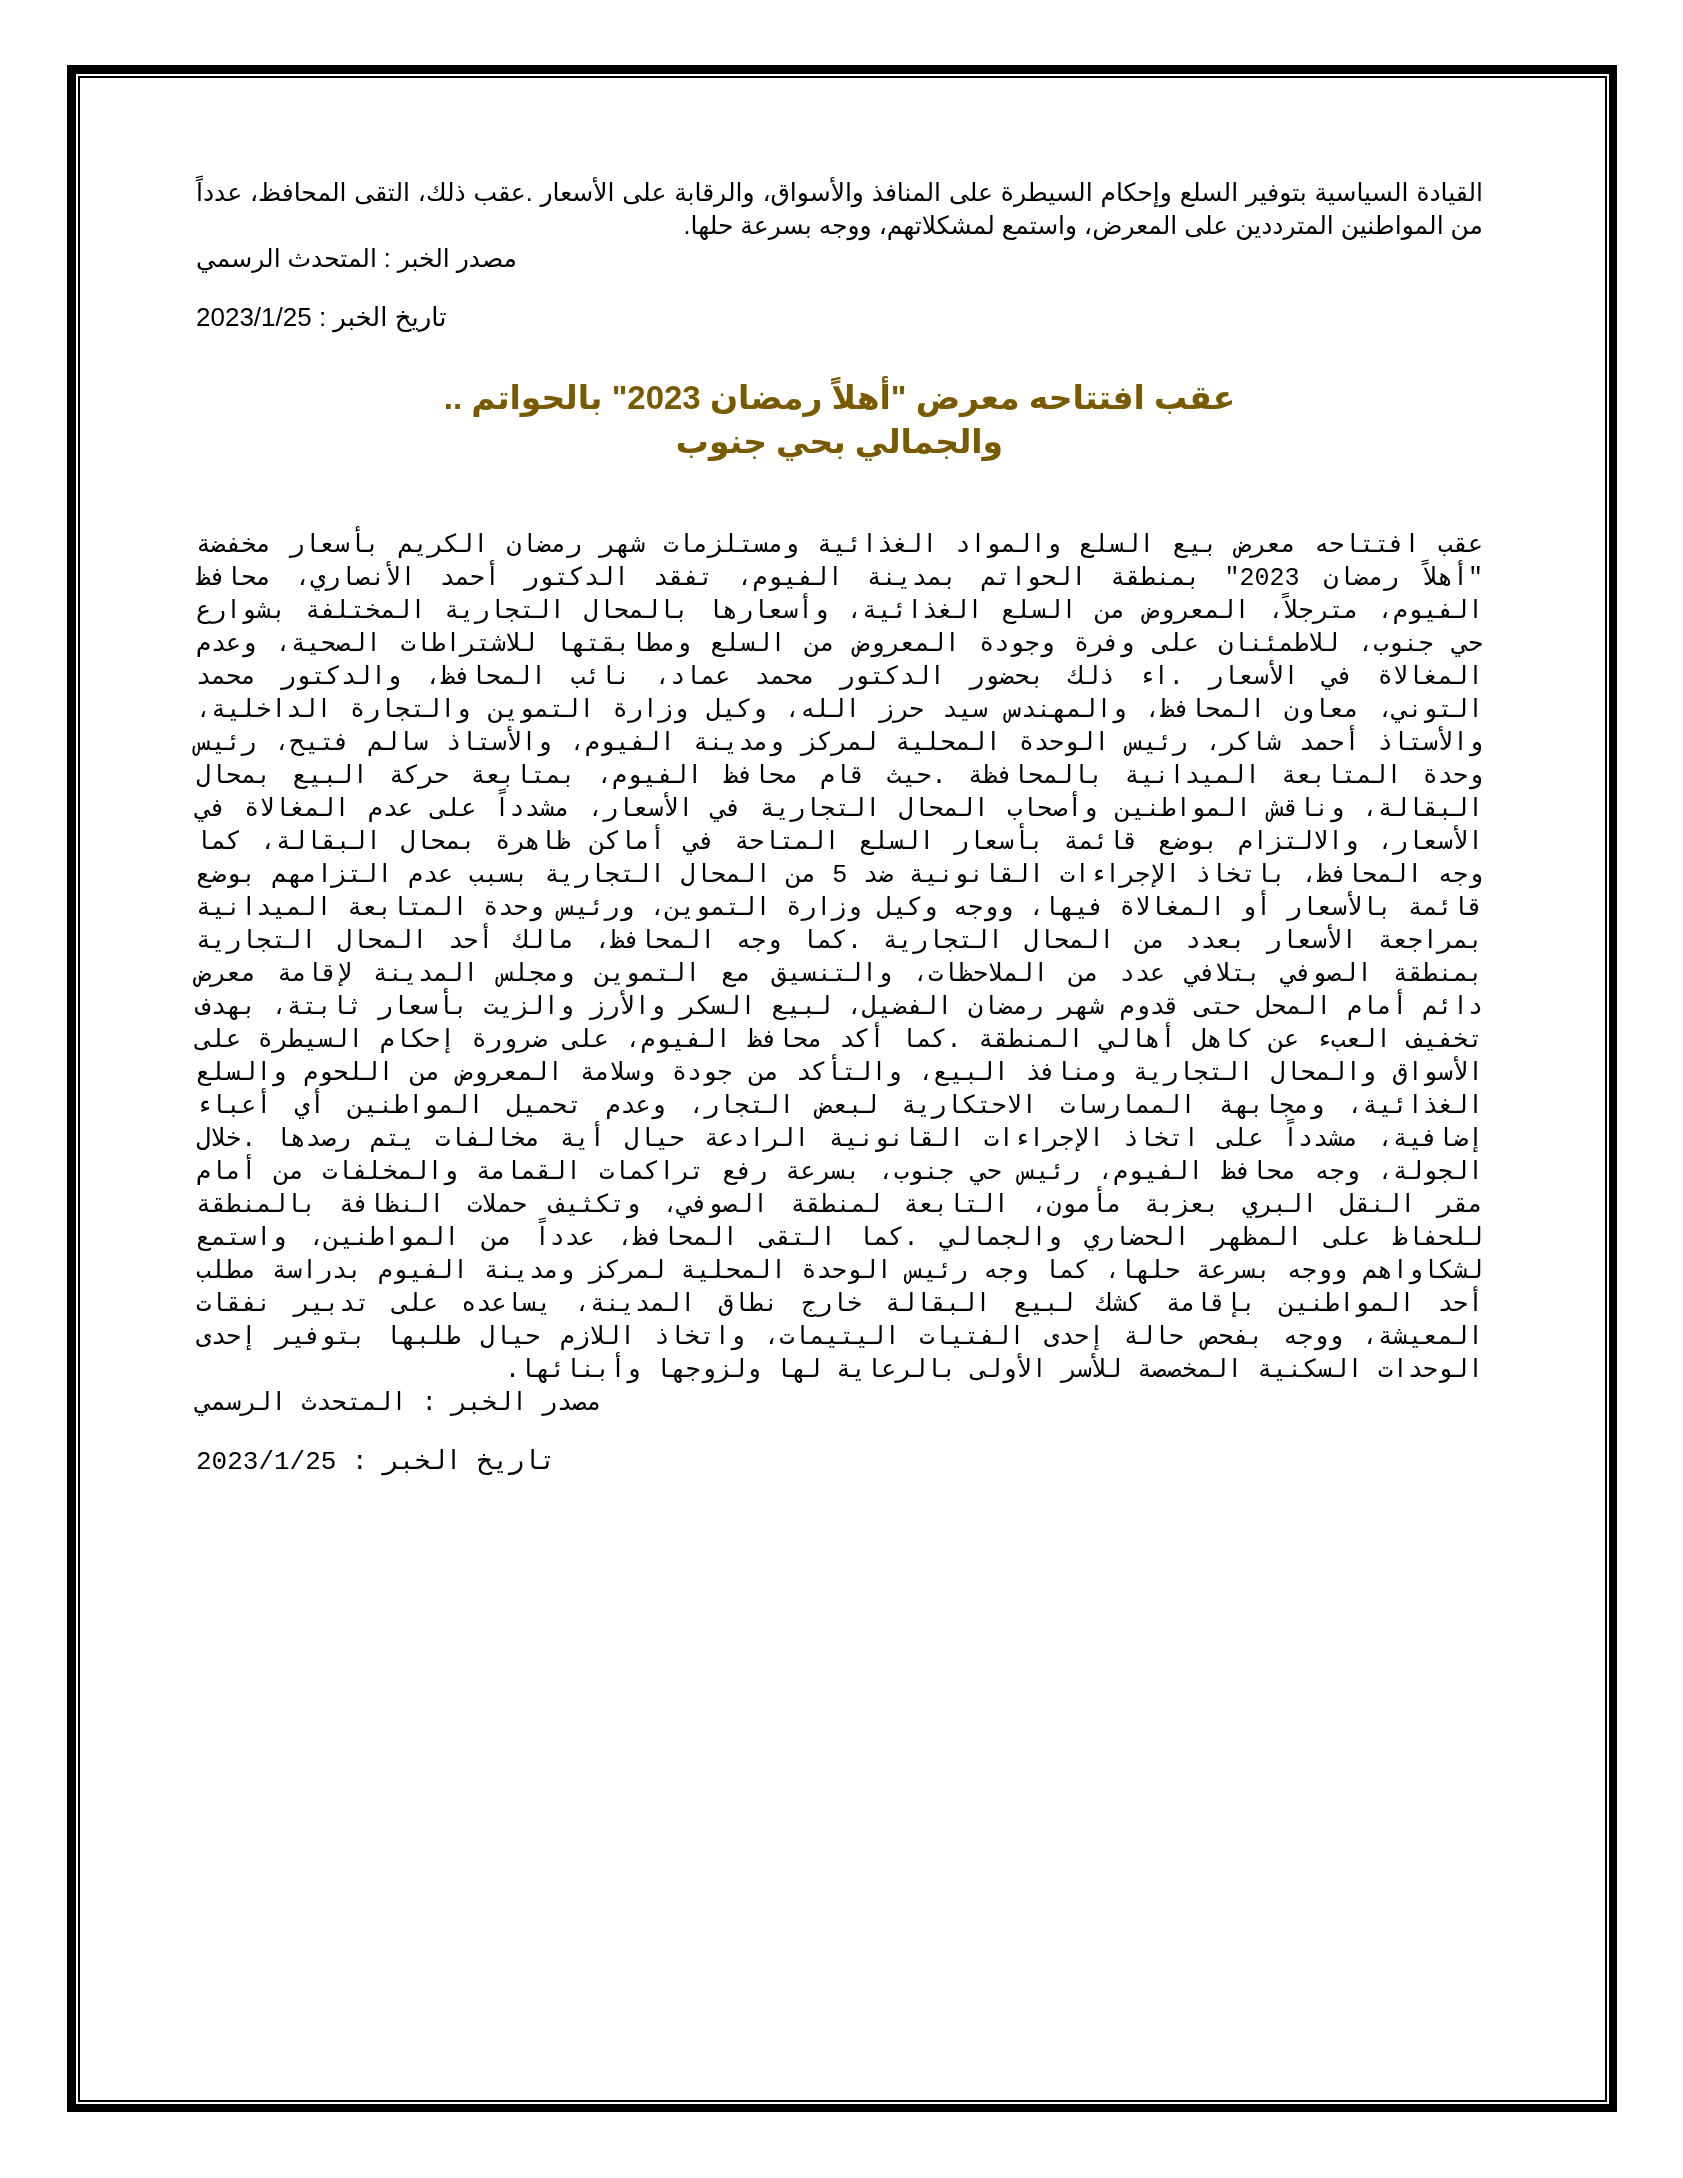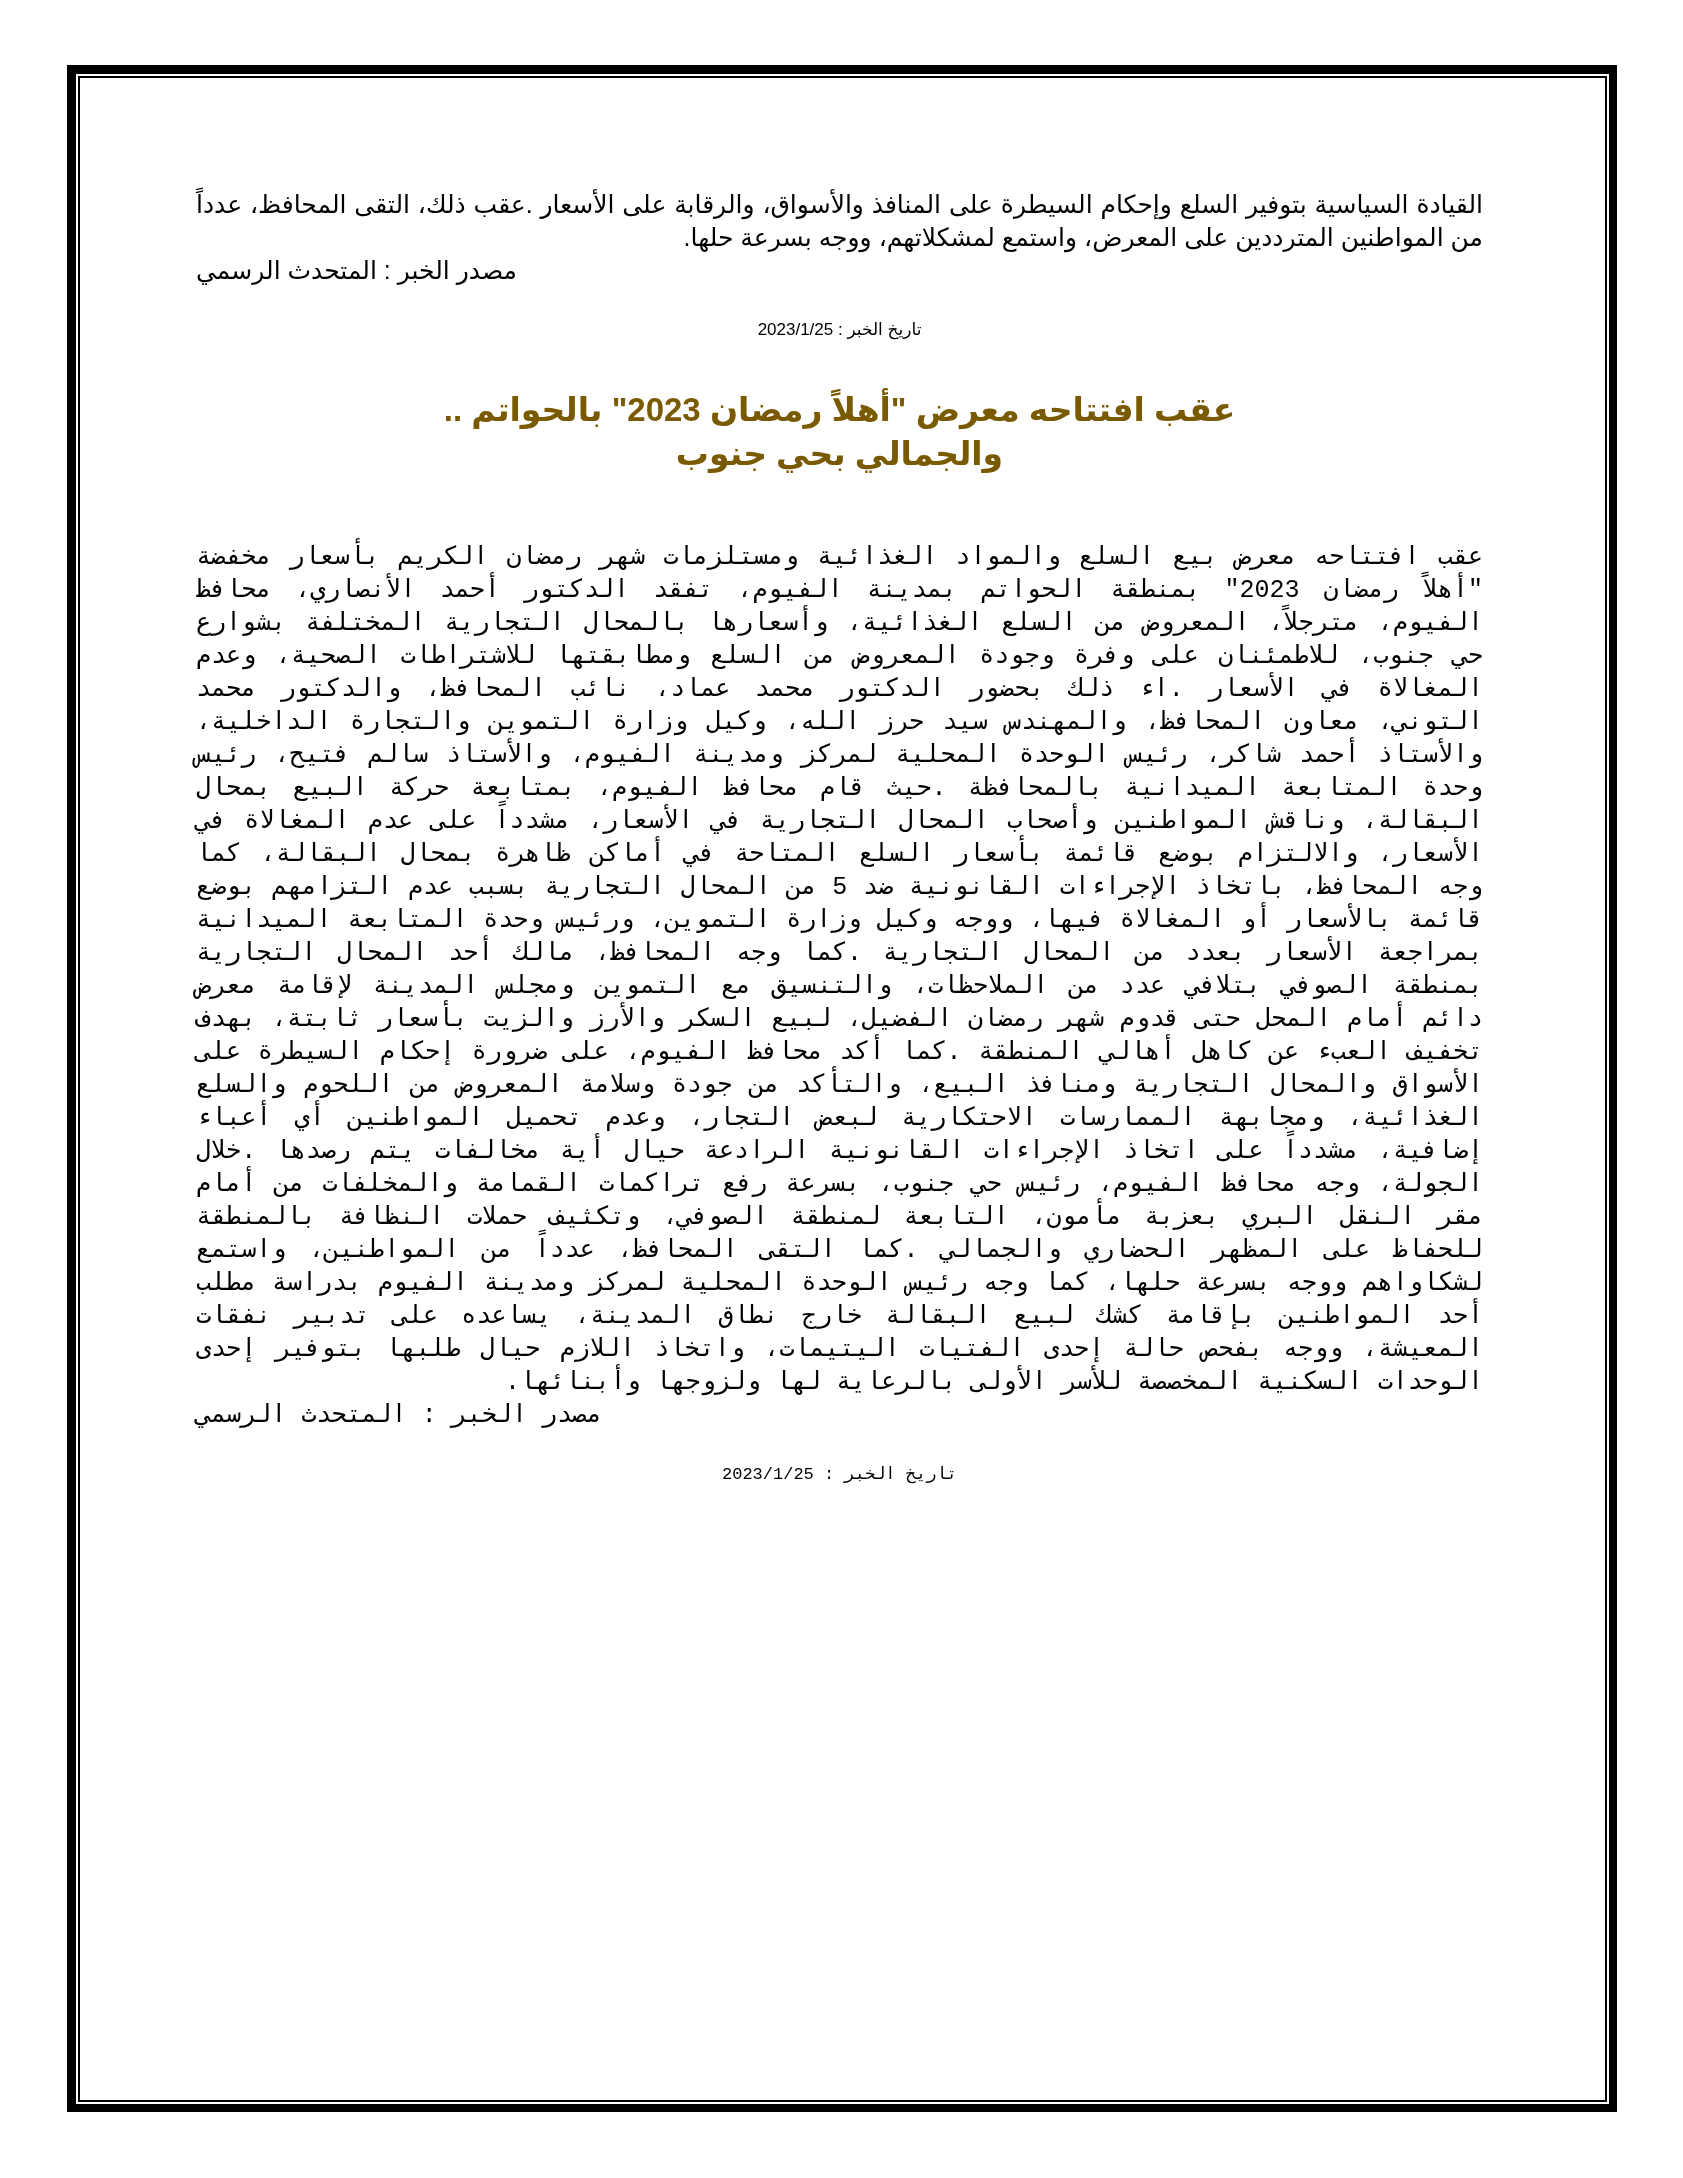--- a/index.html
+++ b/index.html
@@ -11,27 +11,27 @@
   }
   .frame-gap {
     position: absolute; left: 76px; top: 74px; width: 1533px; height: 2030px;
     box-sizing: border-box; border: 2px solid #fff;
   }
   .frame-inner {
     position: absolute; left: 78px; top: 76px; width: 1529px; height: 2026px;
     box-sizing: border-box; border: 2px solid #000;
   }
   .content {
-    position: absolute; left: 196px; top: 188px; width: 1287px;
+    position: absolute; left: 196px; top: 176px; width: 1287px;
     direction: rtl; text-align: justify;
     font-size: 25px; line-height: 33px;
   }
   .para { margin: 0; text-align: justify; text-align-last: right; }
   .meta-line { margin: 0; text-align: left; }
-  .date-line { margin: 26px 0 0 0; text-align: center; font-size: 17px; }
+  .date-line { margin: 26px 0 0 0; text-align: left; font-size: 26px; }
   .title-block {
     margin: 42px 0 0 0; text-align: center;
     color: #7a5a00; font-weight: bold; font-size: 33px; line-height: 44px;
   }
   .title-line { display: block; }
   .body-block { margin-top: 65px; font-family: Liberation Mono, monospace; }
   .body-block .para { line-height: 33px; }
 </style>
 </head>
 <body>

